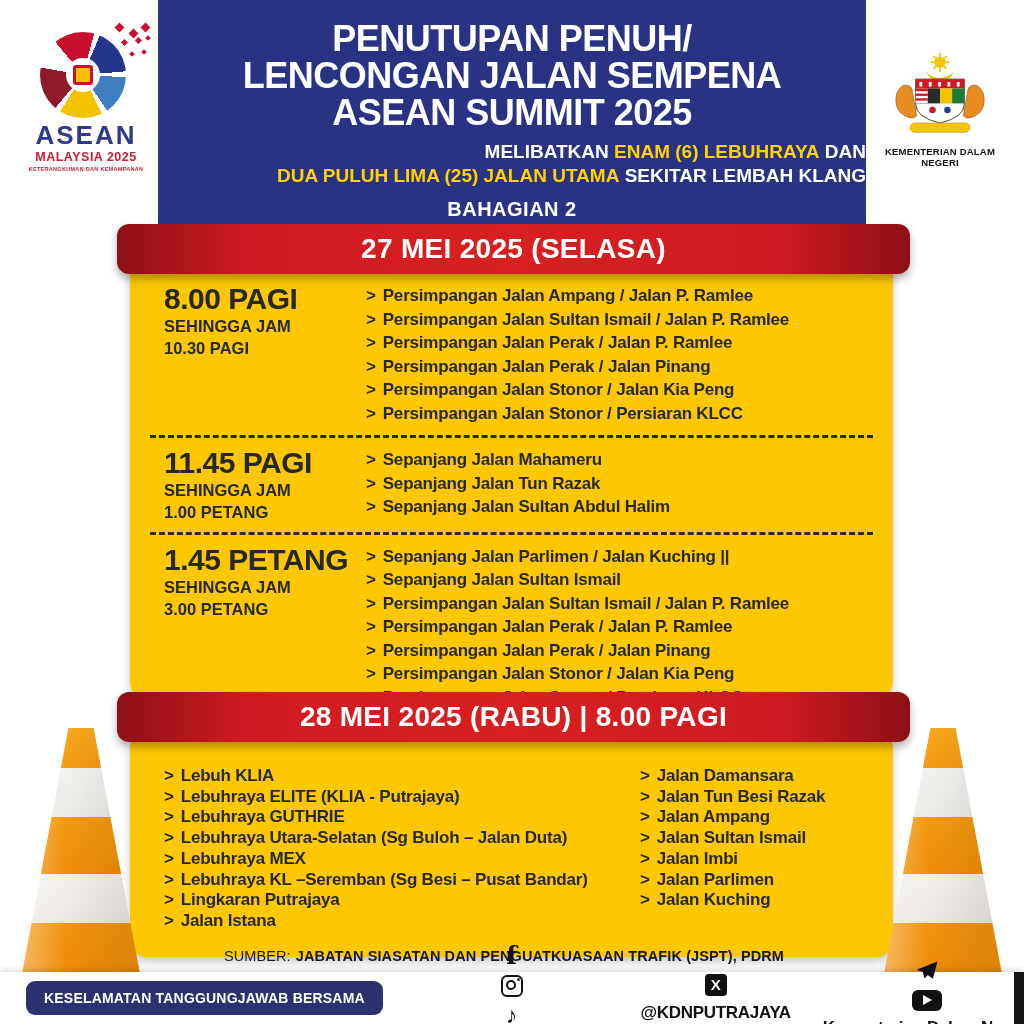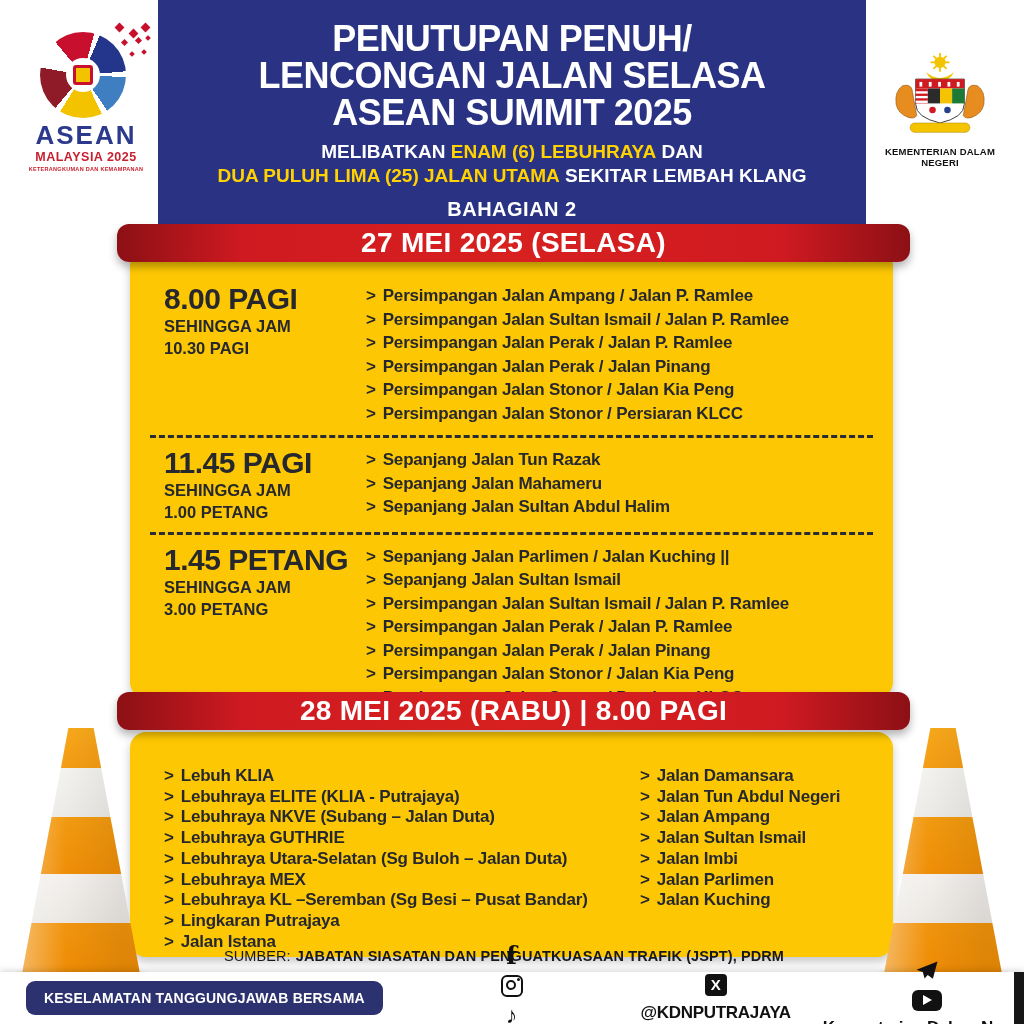--- a/index.html
+++ b/index.html
@@ -2,21 +2,21 @@
 <html><head>
 <meta charset="utf-8">
 <style>
   html,body{margin:0;padding:0;}
   body{width:1024px;height:1024px;position:relative;overflow:hidden;background:#ffffff;
        font-family:"Liberation Sans","DejaVu Sans",sans-serif;color:#26282e;}
   
   .blue-panel{position:absolute;left:158px;top:0;width:708px;height:224px;background:#2a3383;
               text-align:center;box-sizing:border-box;padding-top:20px;z-index:1;}
   .title{color:#ffffff;font-weight:800;font-size:36px;line-height:1.03;letter-spacing:-0.5px;}
-  .subtitle{margin-top:9px;font-size:19px;line-height:1.27;color:#ffffff;font-weight:600;}
+  .subtitle{margin-top:9px;font-size:19px;line-height:1.27;color:#ffffff;font-weight:600;text-align:right;}
   .subtitle .hl{color:#ffd200;font-weight:800;}
   .part-label{margin-top:10px;color:#ffffff;font-weight:800;font-size:20px;letter-spacing:0.5px;}
   
   .asean{position:absolute;left:20px;top:22px;width:132px;text-align:center;z-index:2;}
   .swirl-wrap{position:relative;width:132px;height:100px;}
   .swirl{position:absolute;left:20px;top:10px;width:86px;height:86px;border-radius:50%;
     background:conic-gradient(from -40deg,#c8102e 0deg 55deg,#ffffff 55deg 63deg,#24368b 63deg 125deg,
       #ffffff 125deg 133deg,#3f7ec0 133deg 186deg,#ffffff 186deg 194deg,#f3c300 194deg 252deg,
       #ffffff 252deg 260deg,#8f1a28 260deg 320deg,#ffffff 320deg 328deg);}
   .swirl-center{position:absolute;left:63px;top:53px;width:34px;height:34px;margin:-17px 0 0 -17px;
@@ -27,21 +27,21 @@
   .dot:nth-child(3){left:122px;top:2px;} .dot:nth-child(4){left:102px;top:18px;width:5px;height:5px;}
   .dot:nth-child(5){left:116px;top:16px;width:5px;height:5px;} .dot:nth-child(6){left:126px;top:14px;width:4px;height:4px;}
   .dot:nth-child(7){left:110px;top:30px;width:4px;height:4px;} .dot:nth-child(8){left:122px;top:28px;width:4px;height:4px;}
   .asean-name{font-size:26px;font-weight:800;color:#2b3a8c;letter-spacing:2px;line-height:1;}
   .asean-sub{font-size:12.5px;font-weight:800;color:#c8202f;letter-spacing:0.5px;margin-top:2px;}
   .asean-tag{font-size:5.5px;font-weight:700;color:#c8202f;letter-spacing:0.3px;margin-top:2px;}
   
   .ministry{position:absolute;right:16px;top:52px;width:136px;text-align:center;z-index:2;}
   .ministry-label{font-size:9.5px;font-weight:800;color:#111;margin-top:4px;letter-spacing:0.2px;}
   
-  .banner{position:absolute;left:117px;width:793px;height:38px;border-radius:12px;
+  .banner{position:absolute;left:117px;width:793px;height:50px;border-radius:12px;
     background:linear-gradient(90deg,#8c1015 0%,#cf1a21 16%,#d7201f 50%,#cf1a21 84%,#8c1015 100%);
     display:flex;align-items:center;justify-content:center;color:#fff;font-size:28px;font-weight:800;
     letter-spacing:0.3px;box-shadow:0 5px 9px rgba(0,0,0,0.30);z-index:5;}
   .banner1{top:224px;} .banner2{top:692px;}
   
   .ypanel{position:absolute;left:130px;width:763px;background:#fdc803;border-radius:16px;
           box-shadow:0 5px 10px rgba(0,0,0,0.22);z-index:3;box-sizing:border-box;}
   .ypanel1{top:250px;height:448px;padding-top:34px;}
   .ypanel2{top:732px;height:225px;padding-top:34px;}
   .slot{display:flex;padding:0 16px 0 34px;}
@@ -149,21 +149,21 @@
     <circle cx="52" cy="62" r="3.5" fill="#cf1a21"></circle>
       <circle cx="68" cy="62" r="3.5" fill="#27418f"></circle>
     <rect x="28" y="76" width="64" height="10" rx="5" fill="#f4c400" stroke="#b98d00" stroke-width="0.6"></rect>
   </svg>
   <div class="ministry-label">KEMENTERIAN DALAM NEGERI</div>
 </div>
 
 <div class="blue-panel">
   <div class="title">
     <div>PENUTUPAN PENUH/</div>
-    <div>LENCONGAN JALAN SELASA</div>
+    <div>LENCONGAN JALAN SEMPENA</div>
     <div>ASEAN SUMMIT 2025</div>
   </div>
   <div class="subtitle">
     <div><span>MELIBATKAN </span><span class="hl">ENAM (6) LEBUHRAYA</span><span> DAN</span></div>
     <div><span class="hl">DUA PULUH LIMA (25) JALAN UTAMA</span><span> SEKITAR LEMBAH KLANG</span></div>
   </div>
   <div class="part-label">BAHAGIAN 2</div>
 </div>
 
 <div class="banner banner1">27 MEI 2025 (SELASA)</div>
@@ -184,22 +184,22 @@
       </div>
   </div>
   <div class="dashes"></div>
   <div class="slot">
     <div class="time-col">
       <div class="time-main">11.45 PAGI</div>
       <div class="time-sub">SEHINGGA JAM</div>
       <div class="time-sub">1.00 PETANG</div>
     </div>
     <div class="roads">
+        <div class="road-item"><span class="bullet">&gt;</span><span>Sepanjang Jalan Mahameru</span></div>
         <div class="road-item"><span class="bullet">&gt;</span><span>Sepanjang Jalan Tun Razak</span></div>
-        <div class="road-item"><span class="bullet">&gt;</span><span>Sepanjang Jalan Mahameru</span></div>
         <div class="road-item"><span class="bullet">&gt;</span><span>Sepanjang Jalan Sultan Abdul Halim</span></div>
       </div>
   </div>
   <div class="dashes"></div>
   <div class="slot">
     <div class="time-col">
       <div class="time-main">1.45 PETANG</div>
       <div class="time-sub">SEHINGGA JAM</div>
       <div class="time-sub">3.00 PETANG</div>
     </div>
@@ -214,31 +214,30 @@
       </div>
   </div>
 </div>
 
 <div class="banner banner2">28 MEI 2025 (RABU) | 8.00 PAGI</div>
 <div class="ypanel ypanel2">
   <div class="cols">
     <div class="col-left">
         <div class="road-item"><span class="bullet">&gt;</span><span>Lebuh KLIA</span></div>
         <div class="road-item"><span class="bullet">&gt;</span><span>Lebuhraya ELITE (KLIA - Putrajaya)</span></div>
-        <div class="road-item"><span class="bullet">&gt;</span><span>Lebuhraya NKVE (Subang – Jalan Duta)</span></div>
         <div class="road-item"><span class="bullet">&gt;</span><span>Lebuhraya GUTHRIE</span></div>
         <div class="road-item"><span class="bullet">&gt;</span><span>Lebuhraya Utara-Selatan (Sg Buloh – Jalan Duta)</span></div>
         <div class="road-item"><span class="bullet">&gt;</span><span>Lebuhraya MEX</span></div>
         <div class="road-item"><span class="bullet">&gt;</span><span>Lebuhraya KL –Seremban (Sg Besi – Pusat Bandar)</span></div>
         <div class="road-item"><span class="bullet">&gt;</span><span>Lingkaran Putrajaya</span></div>
         <div class="road-item"><span class="bullet">&gt;</span><span>Jalan Istana</span></div>
       </div>
     <div class="col-right">
         <div class="road-item"><span class="bullet">&gt;</span><span>Jalan Damansara</span></div>
-        <div class="road-item"><span class="bullet">&gt;</span><span>Jalan Tun Abdul Negeri</span></div>
+        <div class="road-item"><span class="bullet">&gt;</span><span>Jalan Tun Besi Razak</span></div>
         <div class="road-item"><span class="bullet">&gt;</span><span>Jalan Ampang</span></div>
         <div class="road-item"><span class="bullet">&gt;</span><span>Jalan Sultan Ismail</span></div>
         <div class="road-item"><span class="bullet">&gt;</span><span>Jalan Imbi</span></div>
         <div class="road-item"><span class="bullet">&gt;</span><span>Jalan Parlimen</span></div>
         <div class="road-item"><span class="bullet">&gt;</span><span>Jalan Kuching</span></div>
       </div>
   </div>
 </div>
 
 <div class="cone cone-left">

